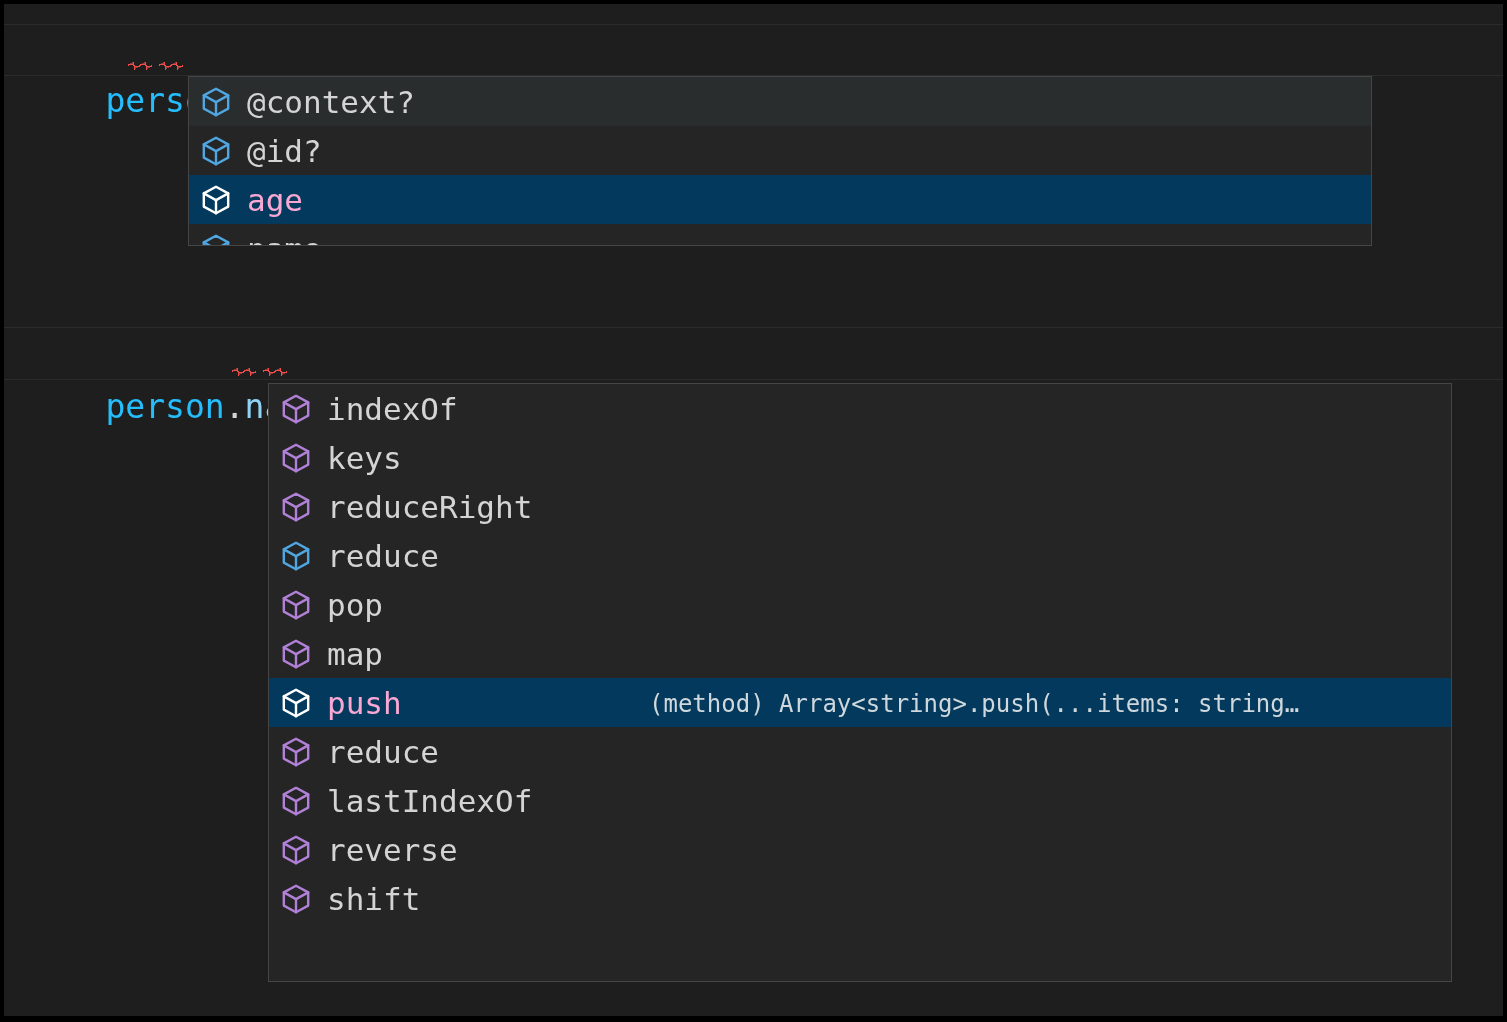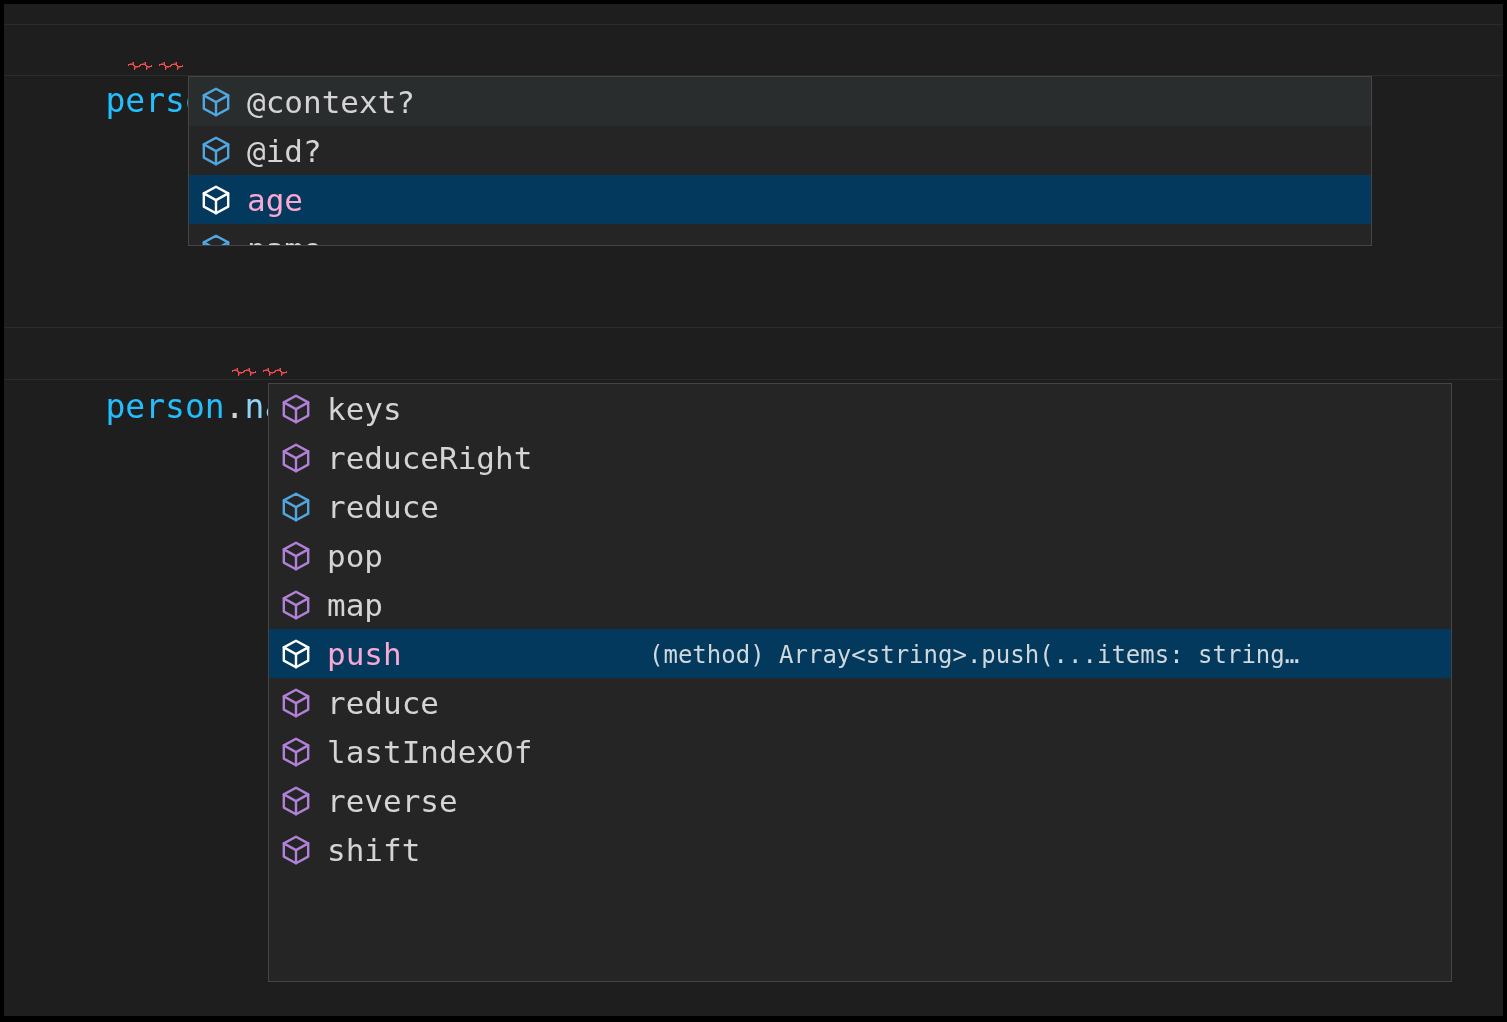--- a/index.html
+++ b/index.html
@@ -182,20 +182,30 @@
 
   <div class="suggest" id="suggest-2">
       <div class="srow">
         <svg class="cube" viewBox="0 0 24 24">
           <g fill="none" stroke="#b180d7" stroke-width="1.7" stroke-linejoin="round" stroke-linecap="round">
             <path d="M12 2.6 L20.6 7.3 L20.6 16.7 L12 21.4 L3.4 16.7 L3.4 7.3 Z"></path>
             <path d="M3.4 7.3 L12 12.1 L20.6 7.3"></path>
             <path d="M12 12.1 L12 21.4"></path>
           </g>
         </svg>
+        <span class="slabel">indexOf</span>
+      </div>
+      <div class="srow">
+        <svg class="cube" viewBox="0 0 24 24">
+          <g fill="none" stroke="#b180d7" stroke-width="1.7" stroke-linejoin="round" stroke-linecap="round">
+            <path d="M12 2.6 L20.6 7.3 L20.6 16.7 L12 21.4 L3.4 16.7 L3.4 7.3 Z"></path>
+            <path d="M3.4 7.3 L12 12.1 L20.6 7.3"></path>
+            <path d="M12 12.1 L12 21.4"></path>
+          </g>
+        </svg>
         <span class="slabel">keys</span>
       </div>
       <div class="srow">
         <svg class="cube" viewBox="0 0 24 24">
           <g fill="none" stroke="#b180d7" stroke-width="1.7" stroke-linejoin="round" stroke-linecap="round">
             <path d="M12 2.6 L20.6 7.3 L20.6 16.7 L12 21.4 L3.4 16.7 L3.4 7.3 Z"></path>
             <path d="M3.4 7.3 L12 12.1 L20.6 7.3"></path>
             <path d="M12 12.1 L12 21.4"></path>
           </g>
         </svg>

